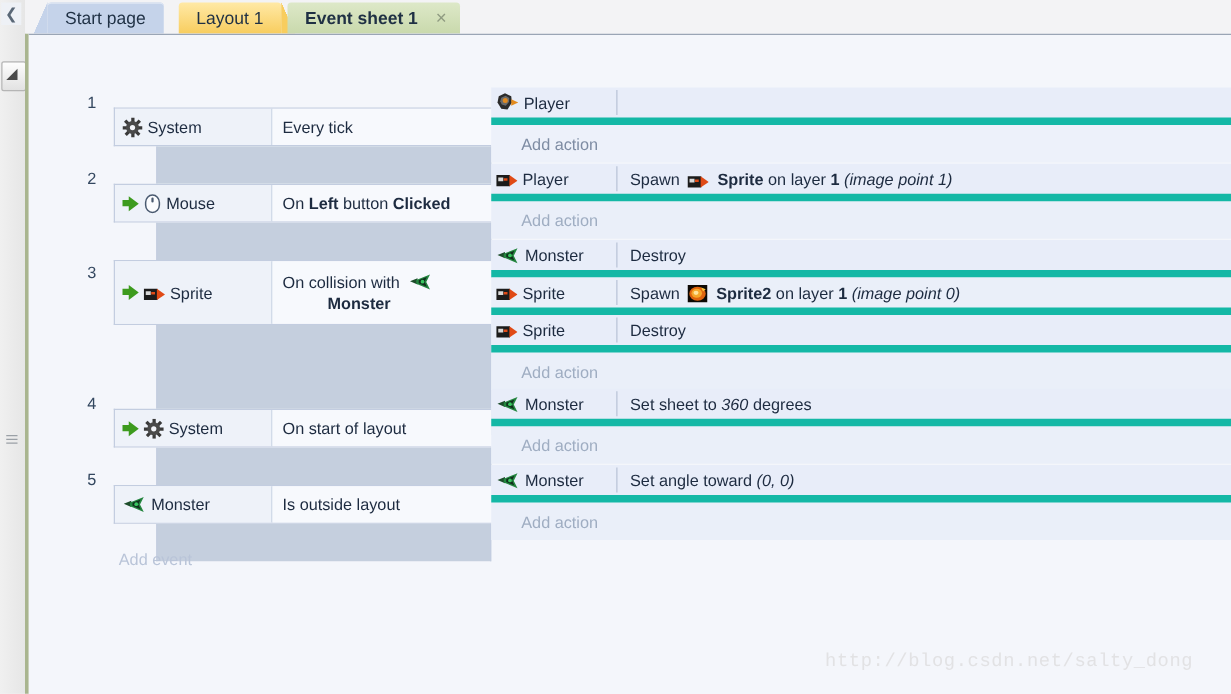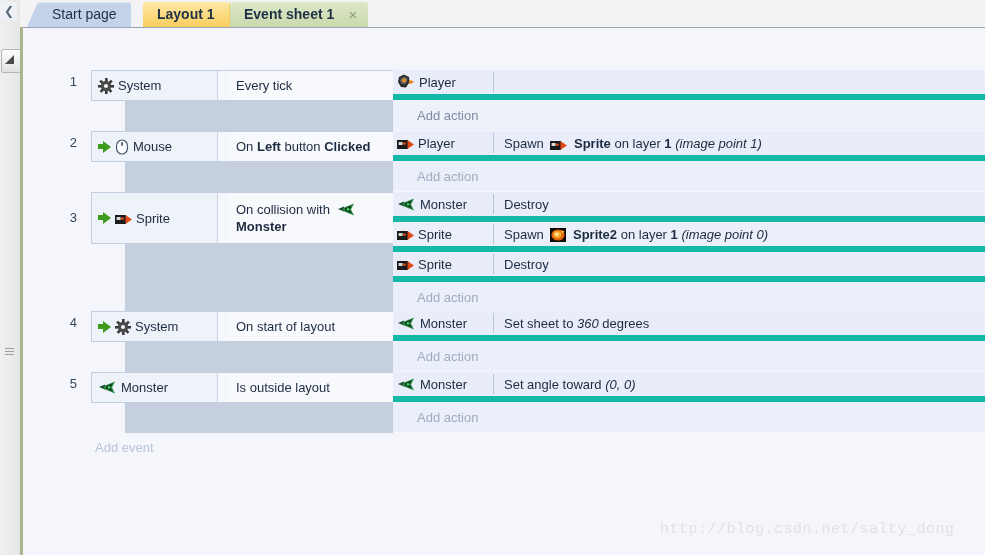--- a/index.html
+++ b/index.html
@@ -52,21 +52,20 @@
     left:18px;background:#c5d3ea;
     box-shadow:inset 0 1px 0 #dfe7f4;
   }
   #tab-start:before{
     content:"";position:absolute;left:-11px;top:0;width:11px;height:25px;
     background:linear-gradient(to bottom right,transparent 49%,#c5d3ea 50%);
   }
   #tab-layout{
     left:123px;background:#fbd87c;
     background:linear-gradient(to bottom,#ffe9a6,#f8cd5e);
-    font-weight:bold;
   }
   #tab-layout:after{
     content:"";position:absolute;right:-11px;top:0;width:11px;height:25px;
     background:linear-gradient(to bottom left,transparent 49%,#f8cd5e 50%);
   }
   #tab-event{
     left:210px;background:#cfdcb6;
     background:linear-gradient(to bottom,#dde8c8,#c9d9ac);
     font-weight:bold;padding-right:34px;
   }
@@ -91,21 +90,21 @@
   
   .event{position:absolute;left:0;width:962px;}
   .ev-num{
     position:absolute;left:38px;width:16px;text-align:right;
     font-size:13px;color:#33475f;
   }
   .blocks{position:absolute;left:68px;top:0;right:0;}
 
   
   .cond-wrap{
-    position:absolute;left:0;top:0;width:302px;
+    position:absolute;left:0;top:16px;width:302px;text-align:center;
   }
   .cond-row{
     position:relative;height:31px;
     background:#f4f7fc;
     border:1px solid #c3cde0;
     border-right:none;
     box-sizing:border-box;
     display:flex;align-items:center;
   }
   .cond-row.tall{height:52px;align-items:flex-start;}
@@ -113,21 +112,21 @@
     width:126px;flex:0 0 126px;height:100%;
     display:flex;align-items:center;gap:4px;
     padding-left:6px;box-sizing:border-box;
     background:#eef2f9;
     border-right:1px solid #c9d3e3;
   }
   .cond-row.tall .obj-cell{align-items:center;}
   .obj-name{font-size:13px;color:#1d2b40;white-space:nowrap;}
   .cond-cell{
     flex:1;height:100%;padding:0 6px 0 8px;box-sizing:border-box;
-    display:flex;align-items:center;background:#f7f9fd;margin-left:10px;
+    display:flex;align-items:center;background:#f7f9fd;
   }
   .cond-row.tall .cond-cell{align-items:center;}
   .cond-text{font-size:13px;line-height:17px;color:#1d2b40;}
   .cond-filler{
     background:#c5cfde;
     border-left:1px solid #c3cde0;
     border-right:1px solid #c3cde0;
     margin-left:34px;
   }
 

